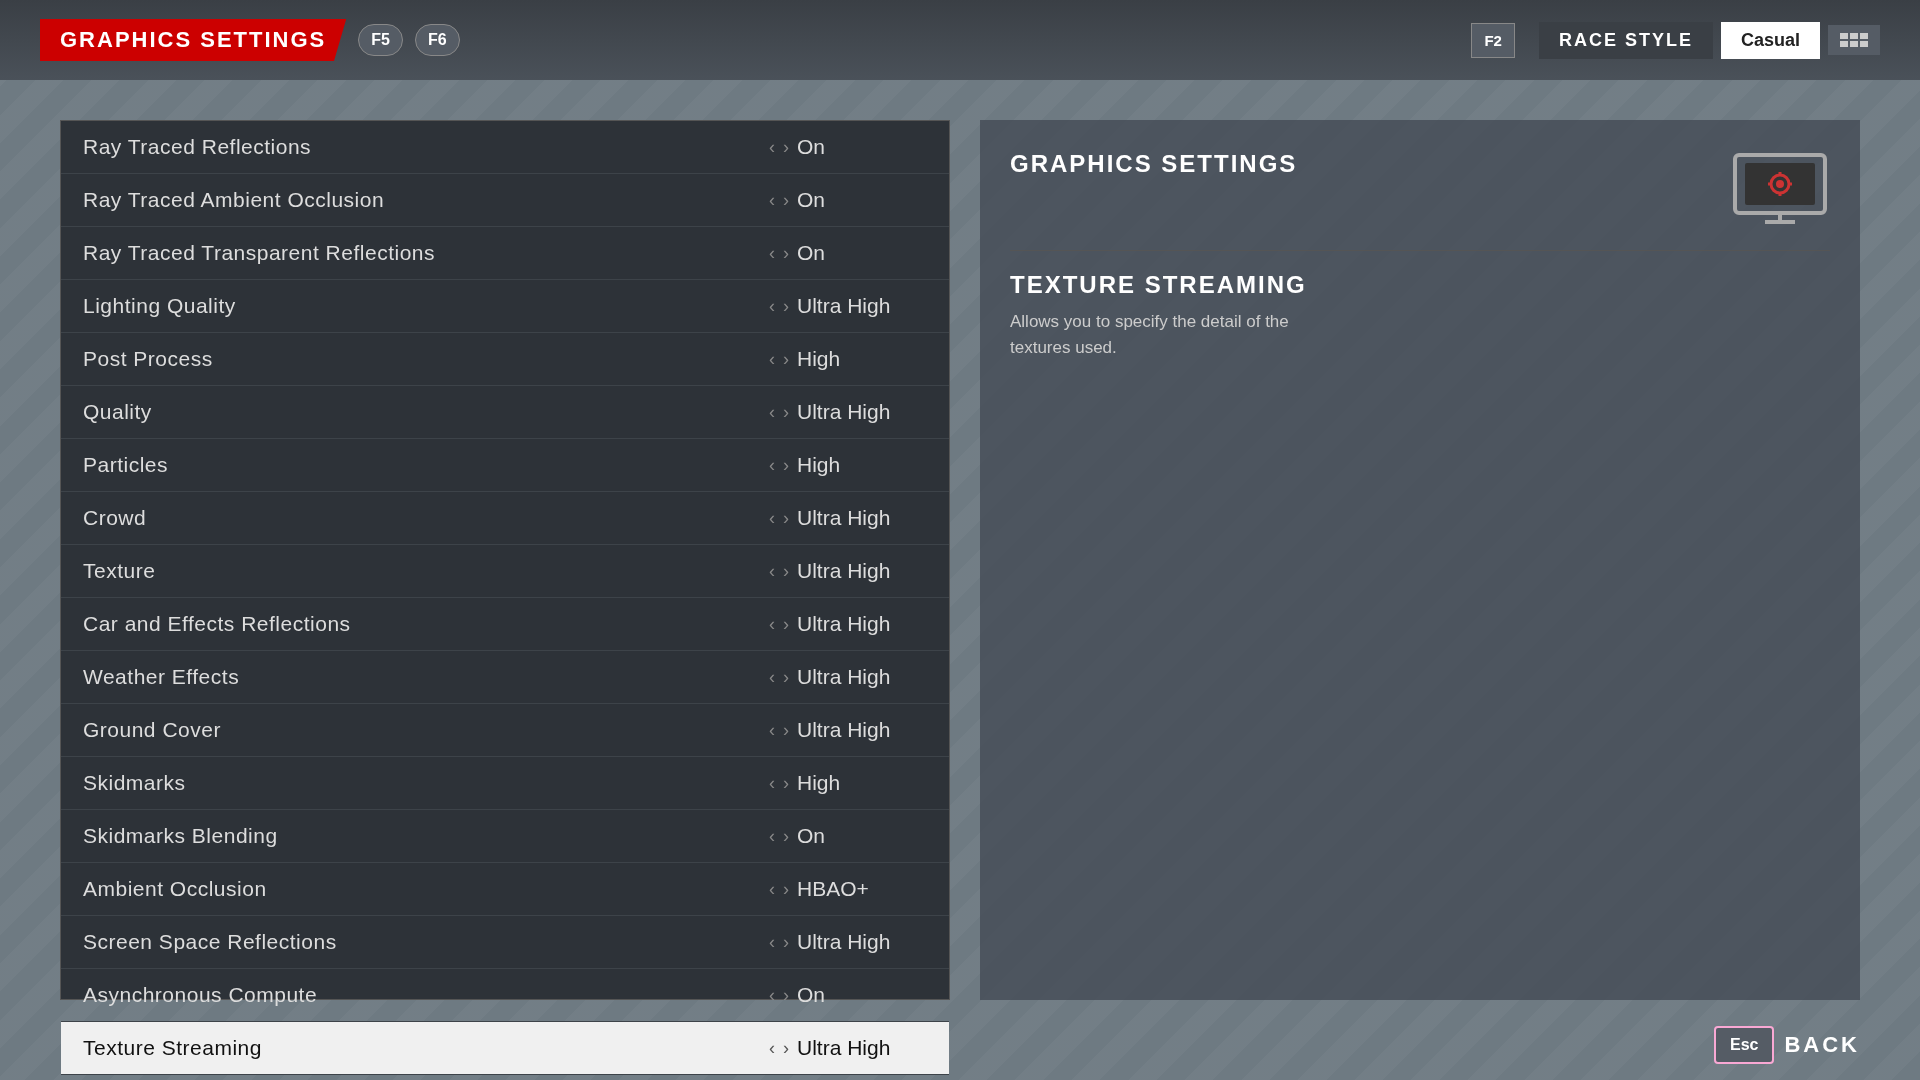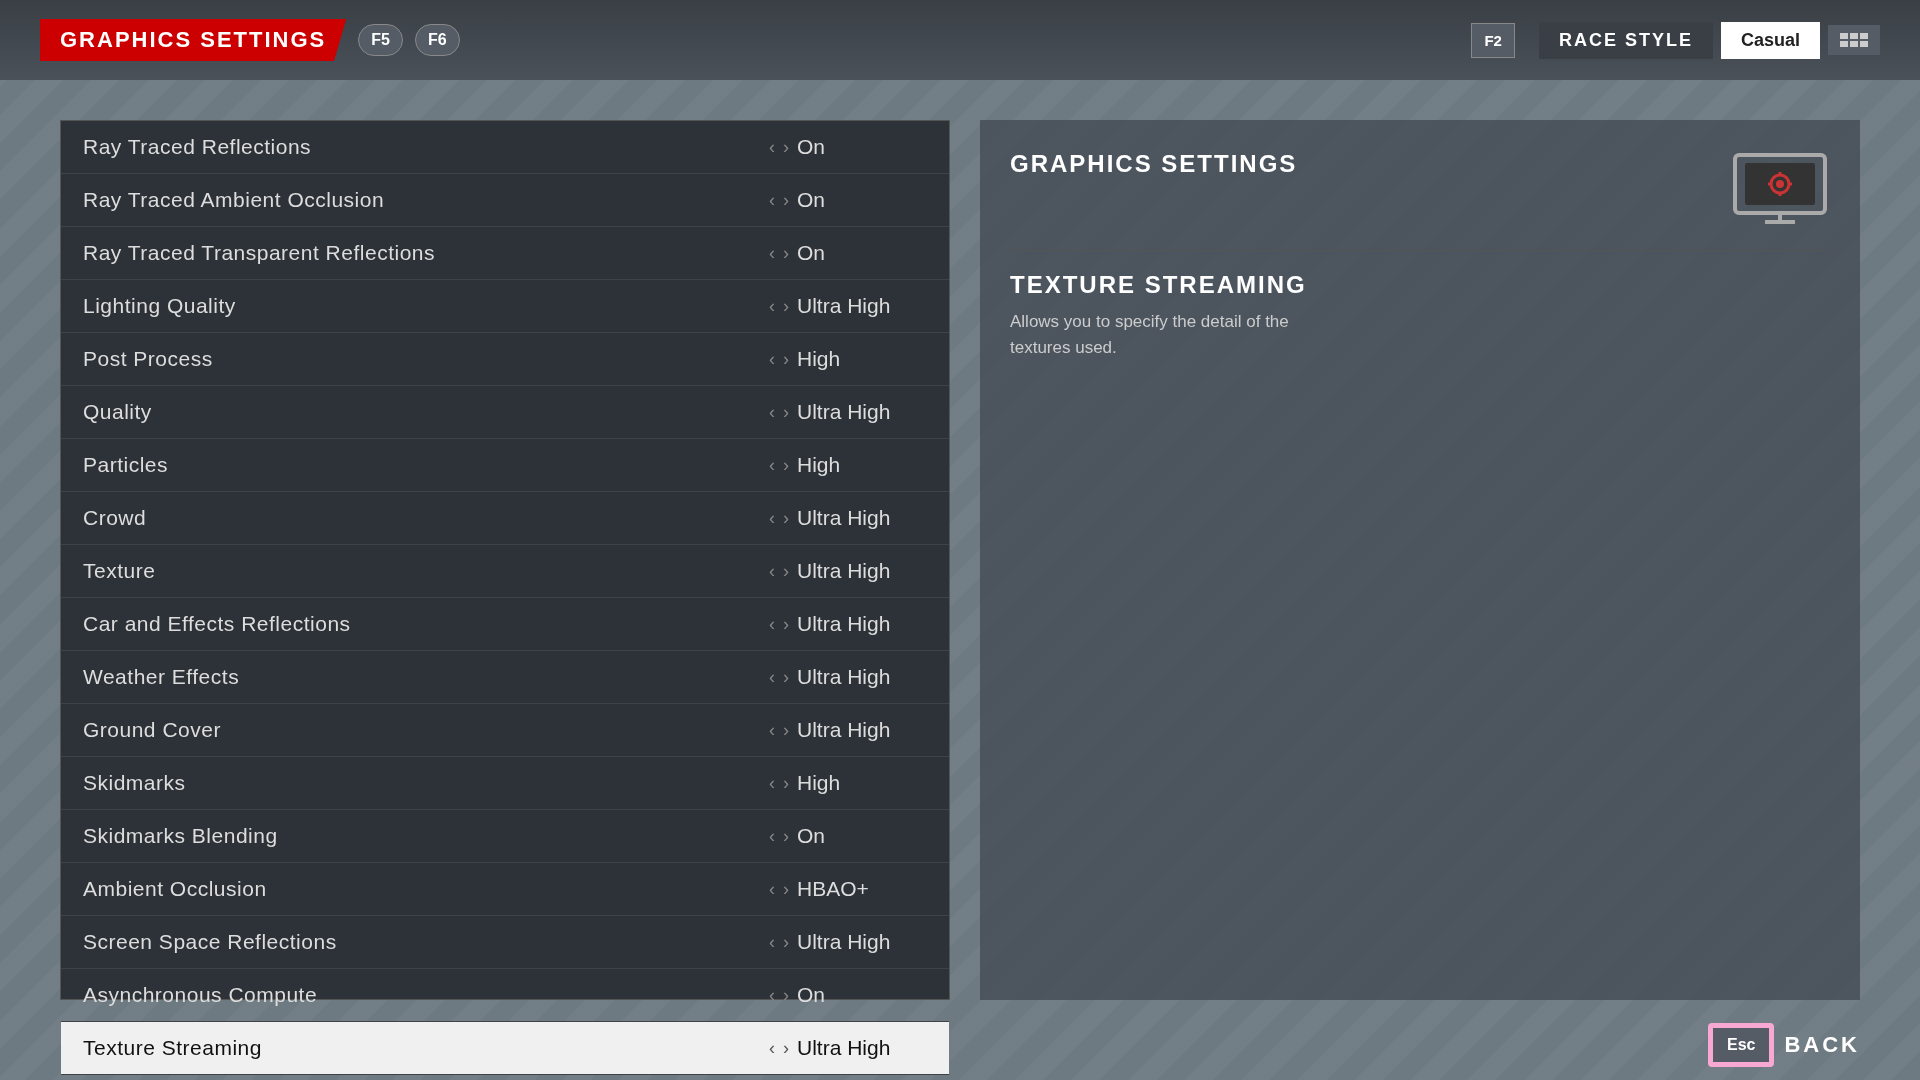--- a/index.html
+++ b/index.html
@@ -258,21 +258,21 @@
       align-items: center;
       gap: 10px;
     }
 
     .esc-badge {
       background: #555c65;
       color: #fff;
       font-size: 16px;
       font-weight: 700;
       padding: 8px 14px;
-      border: 5px solid #f9a8d4;
+      border: 2px solid #f9a8d4;
       border-radius: 4px;
     }
 
     .back-label {
       color: #fff;
       font-size: 22px;
       font-weight: 900;
       letter-spacing: 3px;
       text-transform: uppercase;
     }

